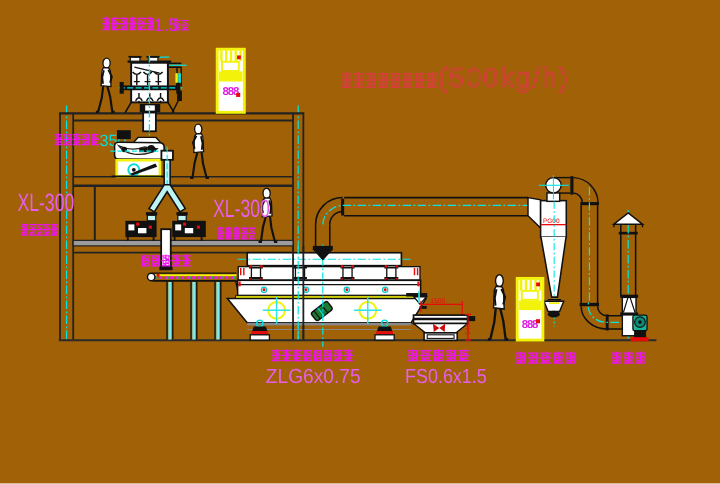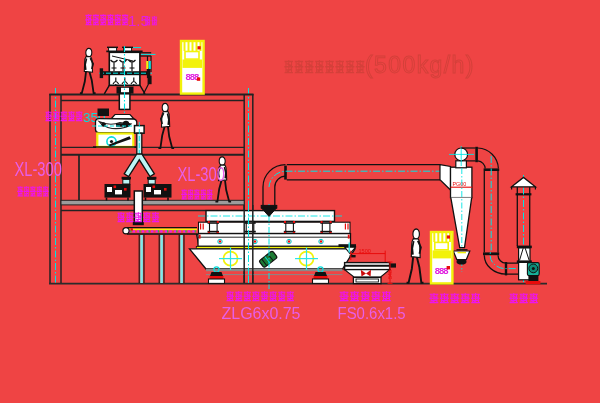--- a/index.html
+++ b/index.html
@@ -1,16 +1,16 @@
 <!DOCTYPE html>
 <html><head>
 <meta charset="utf-8">
 <style>
 html,body{margin:0;padding:0;background:#fff;}
-#cv{position:relative;width:600px;height:403px;background:#ef4444;overflow:hidden;
+#cv{position:relative;width:600px;height:403px;background:#a16207;overflow:hidden;
 font-family:"Liberation Sans", sans-serif;}
 svg{position:absolute;left:0;top:0;}
 </style>
 </head>
 <body>
 <div id="cv">
 <svg width="600" height="403" viewBox="0 0 600 403" style="font-family:'Liberation Sans',sans-serif">
 <defs>
 
 <g id="man">

